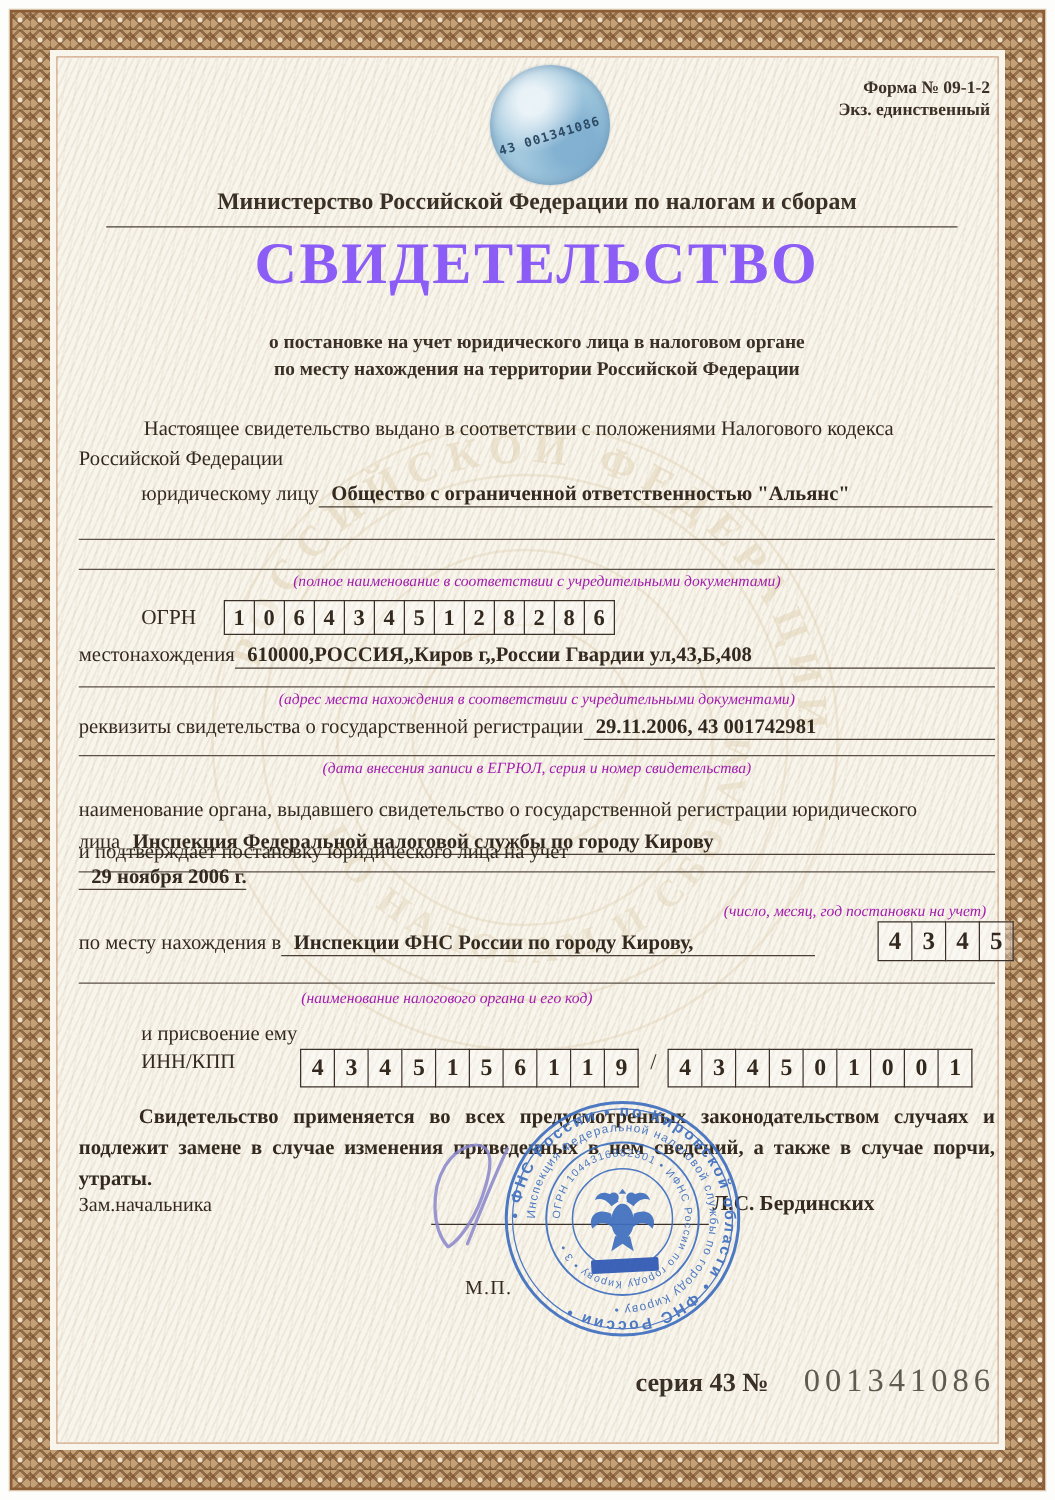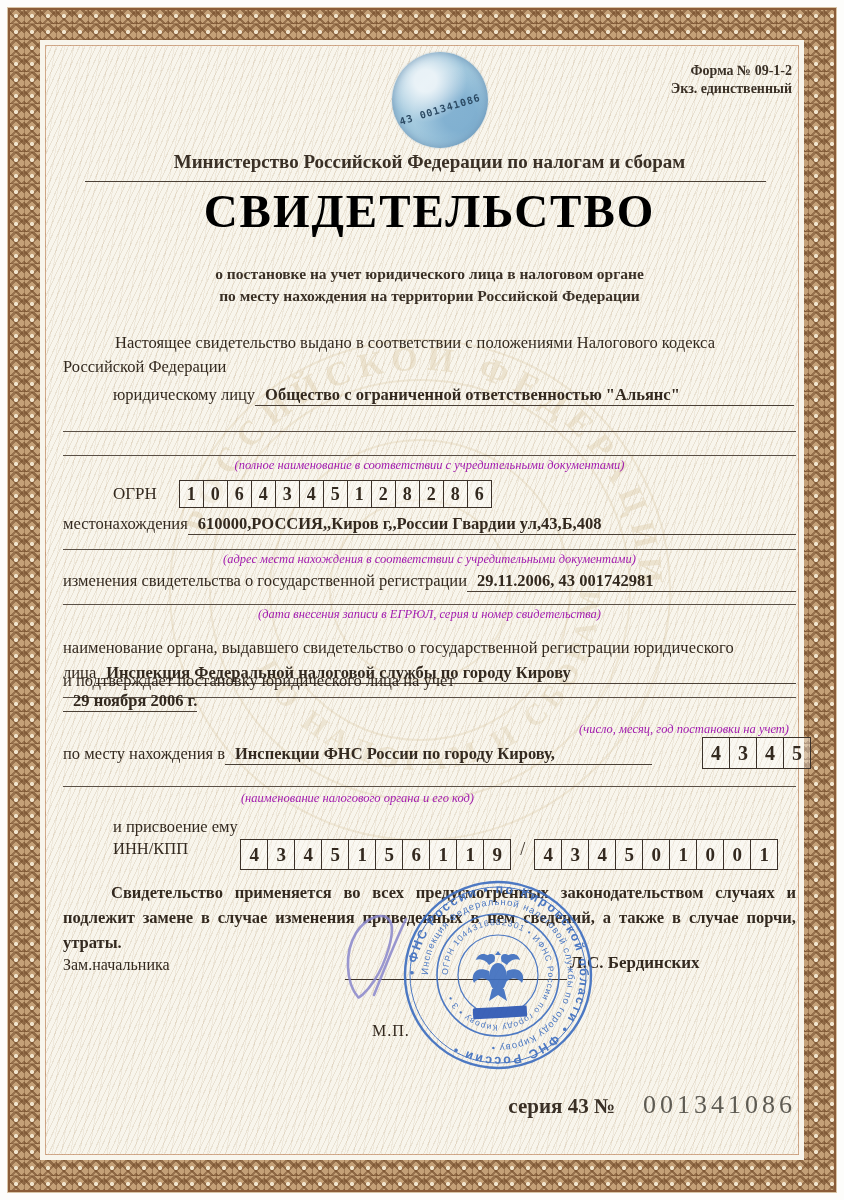--- a/index.html
+++ b/index.html
@@ -39,21 +39,21 @@
       radial-gradient(circle at 35% 30%, rgba(255,255,255,.75) 0 12%, transparent 45%),
       radial-gradient(circle at 70% 65%, rgba(120,170,205,.8) 0 18%, transparent 50%),
       radial-gradient(circle at 50% 50%, #bcd9e8 0%, #a3c9de 55%, #8fb8d4 100%);
     box-shadow: inset 0 0 8px rgba(70,110,150,.5), 0 0 2px rgba(90,120,150,.4);}
   .hologram .holo-num{position:absolute;left:2px;top:52px;width:92px;text-align:center;
     font-family:"DejaVu Sans Mono",monospace;font-size:10px;font-weight:bold;color:#2c4a63;
     transform:rotate(-17deg);letter-spacing:1px;}
 
   .ministry{top:151px;font-weight:bold;font-size:19px;color:#3a3026;}
   .ministry-rule{top:181px;left:85px;right:78px;border-bottom:1.5px solid #4a4036;height:0;}
-  .doctitle{top:184px;font-weight:bold;font-size:47px;letter-spacing:2px;color:#000000;font-family:"Liberation Serif",serif;}
+  .doctitle{top:184px;font-weight:bold;font-size:47px;letter-spacing:2px;color:#8b5cf6;font-family:"Liberation Serif",serif;}
   .subtitle{top:263px;font-weight:bold;font-size:15.5px;line-height:1.4;color:#3a3026;}
 
   .intro{top:331px;left:63px;right:58px;font-size:16.5px;line-height:1.45;text-indent:52px;}
 
   .frow{display:flex;align-items:baseline;font-size:16.5px;}
   .frow .lbl{white-space:nowrap;}
   .frow .val{flex:1;font-weight:bold;border-bottom:1px solid #4a4036;padding-left:10px;white-space:nowrap;overflow:visible;}
   .blank{height:0;border-bottom:1px solid #5a5046;}
   .caption{font-style:italic;font-size:12.5px;color:#a21caf;}
 
@@ -187,21 +187,21 @@
     </div>
 
     <div class="abs frow row-address">
       <span class="lbl">местонахождения</span>
       <span class="val">610000,РОССИЯ,,Киров г,,России Гвардии ул,43,Б,408</span>
     </div>
     <div class="abs blank blank3"></div>
     <div class="abs center caption cap-address">(адрес места нахождения в соответствии с учредительными документами)</div>
 
     <div class="abs frow row-reg">
-      <span class="lbl">изменения свидетельства о государственной регистрации</span>
+      <span class="lbl">реквизиты свидетельства о государственной регистрации</span>
       <span class="val">29.11.2006, 43 001742981</span>
     </div>
     <div class="abs blank blank4"></div>
     <div class="abs center caption cap-reg">(дата внесения записи в ЕГРЮЛ, серия и номер свидетельства)</div>
 
     <div class="abs frow row-auth2">
       <span class="lbl">лица</span>
       <span class="val">Инспекция Федеральной налоговой службы по городу Кирову</span>
     </div>
     <div class="abs row-auth1">наименование органа, выдавшего свидетельство о государственной регистрации юридического</div>

